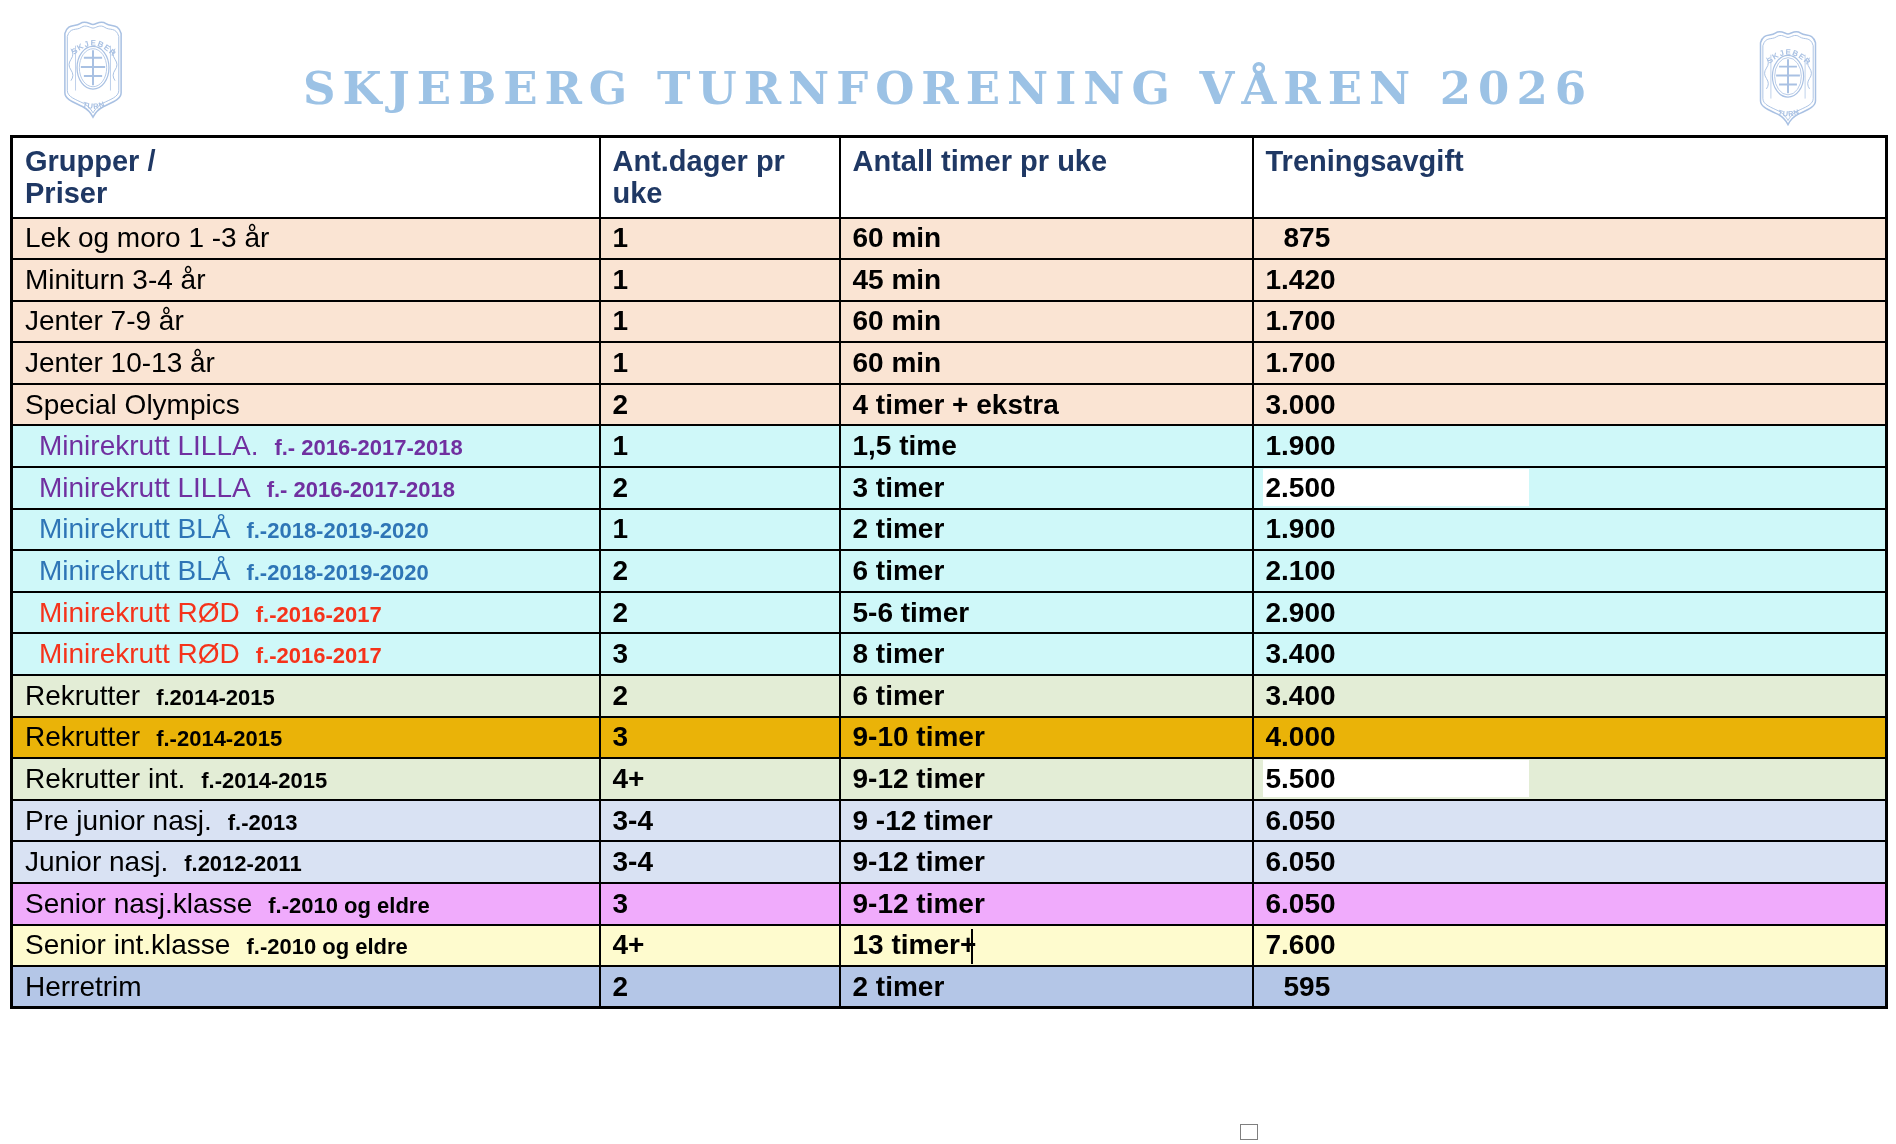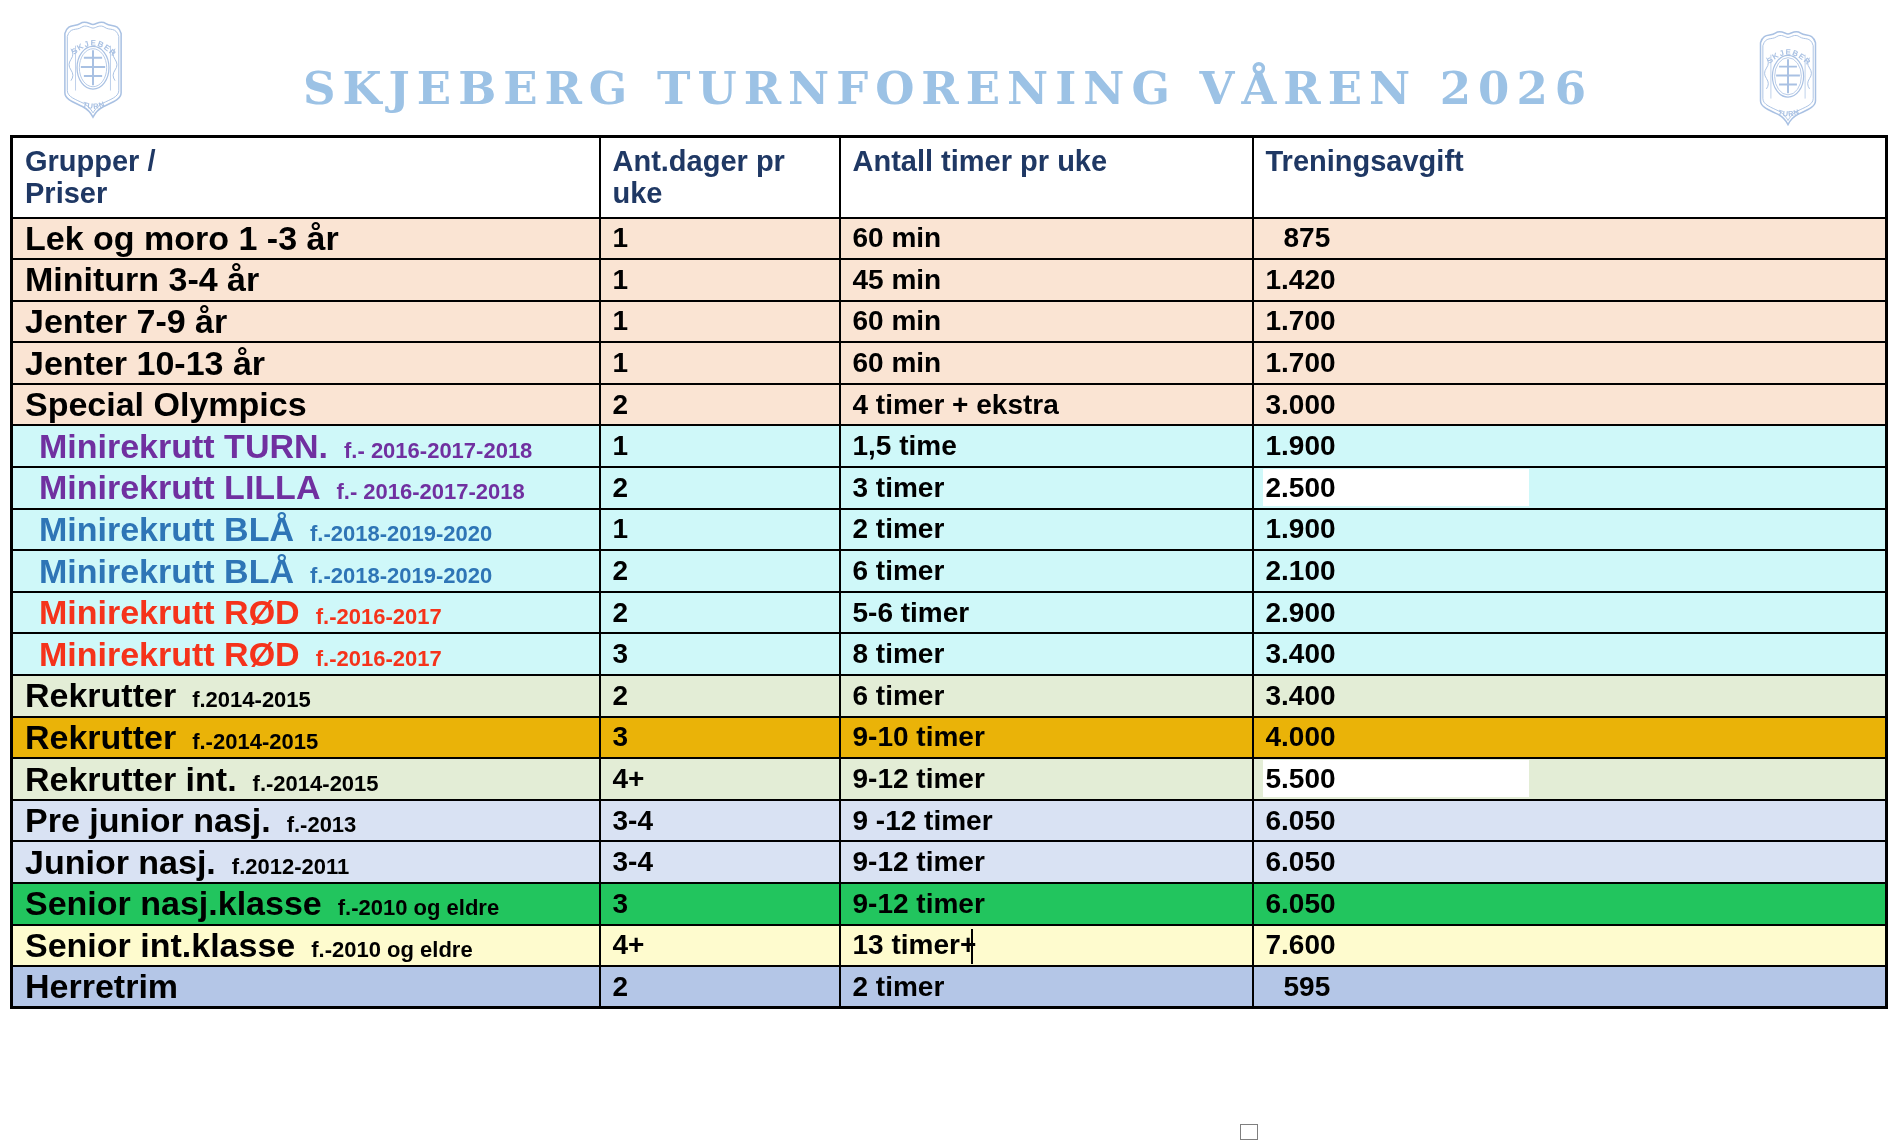--- a/index.html
+++ b/index.html
@@ -26,21 +26,21 @@
     border:2px solid #000; padding:0 4px 0 12px; overflow:hidden;
   }
   .price-table thead tr { height:81px; background:#fff; }
   .price-table thead th {
     text-align:left; vertical-align:top; padding-top:8px;
     color:#1F3864; font-size:29px; font-weight:bold; line-height:1.1;
   }
   .price-table thead th .hdr-wrap { max-width:185px; }
   .price-table tbody tr { height:41.6px; }
   .price-table tbody td { vertical-align:middle; }
-  .gname { font-size:34px; font-weight:bold; color:#000; white-space:nowrap; }
+  .gname { font-size:28px; font-weight:normal; color:#000; white-space:nowrap; }
   .gname.ind { padding-left:14px; }
   .gsub  { font-size:22px; font-weight:600; margin-left:16px; white-space:nowrap; }
   .val   { font-size:28px; font-weight:bold; color:#000; }
   .hours-cell { position:relative; }
   .price.pind { padding-left:18px; }
   .price.hl { background:#ffffff; box-shadow:0 0 0 3px #ffffff; padding-right:190px; }
   .caret {
     position:absolute; left:130px; top:3px; width:2px; height:35px;
     background:#000;
   }
@@ -146,21 +146,21 @@
         <td class="hours-cell"><span class="val">60 min</span></td>
         <td><span class="val price">1.700</span></td>
       </tr>
       <tr style="background: rgb(250, 228, 211);">
         <td><span class="gname" style="color: rgb(0, 0, 0);">Special Olympics</span></td>
         <td><span class="val">2</span></td>
         <td class="hours-cell"><span class="val">4 timer + ekstra</span></td>
         <td><span class="val price">3.000</span></td>
       </tr>
       <tr style="background: rgb(207, 248, 249);">
-        <td><span class="gname ind" style="color: rgb(112, 48, 160);">Minirekrutt TURN.</span><span class="gsub" style="color: rgb(112, 48, 160);">f.- 2016-2017-2018</span></td>
+        <td><span class="gname ind" style="color: rgb(112, 48, 160);">Minirekrutt LILLA.</span><span class="gsub" style="color: rgb(112, 48, 160);">f.- 2016-2017-2018</span></td>
         <td><span class="val">1</span></td>
         <td class="hours-cell"><span class="val">1,5 time</span></td>
         <td><span class="val price">1.900</span></td>
       </tr>
       <tr style="background: rgb(207, 248, 249);">
         <td><span class="gname ind" style="color: rgb(112, 48, 160); text-align: right;">Minirekrutt LILLA</span><span class="gsub" style="color: rgb(112, 48, 160);">f.- 2016-2017-2018</span></td>
         <td><span class="val">2</span></td>
         <td class="hours-cell"><span class="val">3 timer</span></td>
         <td><span class="val price hl">2.500</span></td>
       </tr>
@@ -211,21 +211,21 @@
         <td><span class="val">3-4</span></td>
         <td class="hours-cell"><span class="val">9 -12 timer</span></td>
         <td><span class="val price">6.050</span></td>
       </tr>
       <tr style="background: rgb(217, 226, 243);">
         <td><span class="gname" style="color: rgb(0, 0, 0); text-align: center;">Junior nasj.</span><span class="gsub" style="color: rgb(0, 0, 0);">f.2012-2011</span></td>
         <td><span class="val">3-4</span></td>
         <td class="hours-cell"><span class="val">9-12 timer</span></td>
         <td><span class="val price">6.050</span></td>
       </tr>
-      <tr style="background: #22c55e;">
+      <tr style="background: #f0abfc;">
         <td><span class="gname" style="color: rgb(0, 0, 0);">Senior nasj.klasse</span><span class="gsub" style="color: rgb(0, 0, 0);">f.-2010 og eldre</span></td>
         <td><span class="val">3</span></td>
         <td class="hours-cell"><span class="val">9-12 timer</span></td>
         <td><span class="val price">6.050</span></td>
       </tr>
       <tr style="background: rgb(254, 251, 206);">
         <td><span class="gname" style="color: rgb(0, 0, 0);">Senior int.klasse</span><span class="gsub" style="color: rgb(0, 0, 0);">f.-2010 og eldre</span></td>
         <td><span class="val">4+</span></td>
         <td class="hours-cell"><span class="val">13 timer+</span><span class="caret"></span></td>
         <td><span class="val price">7.600</span></td>

